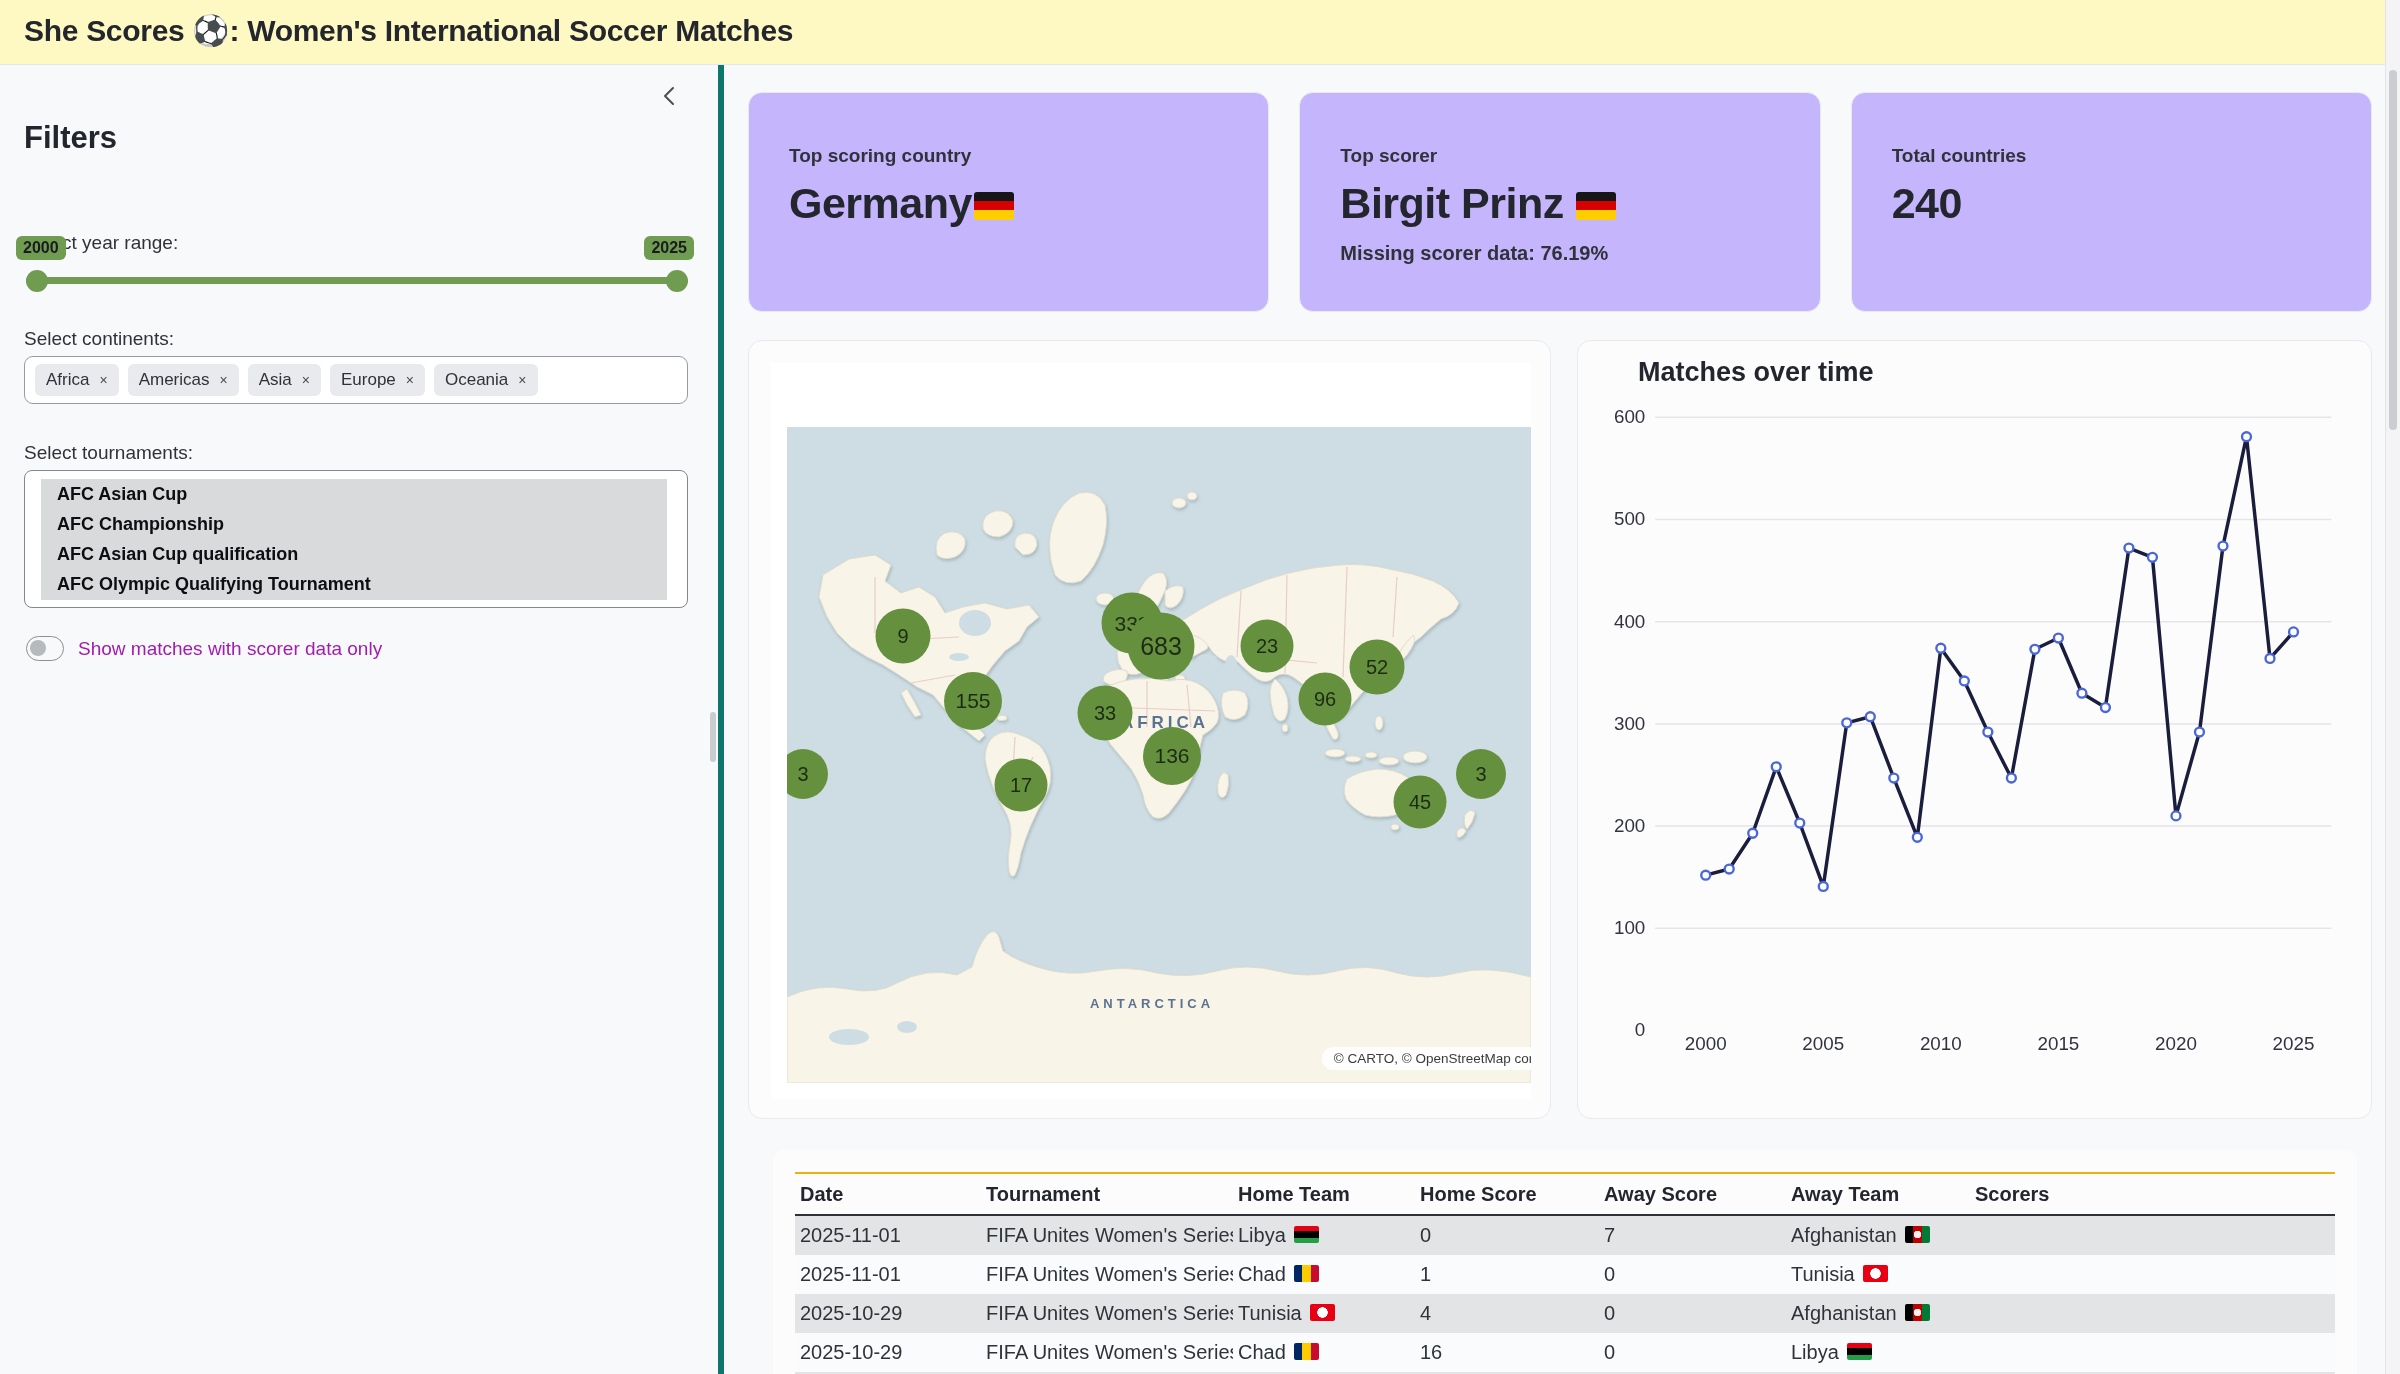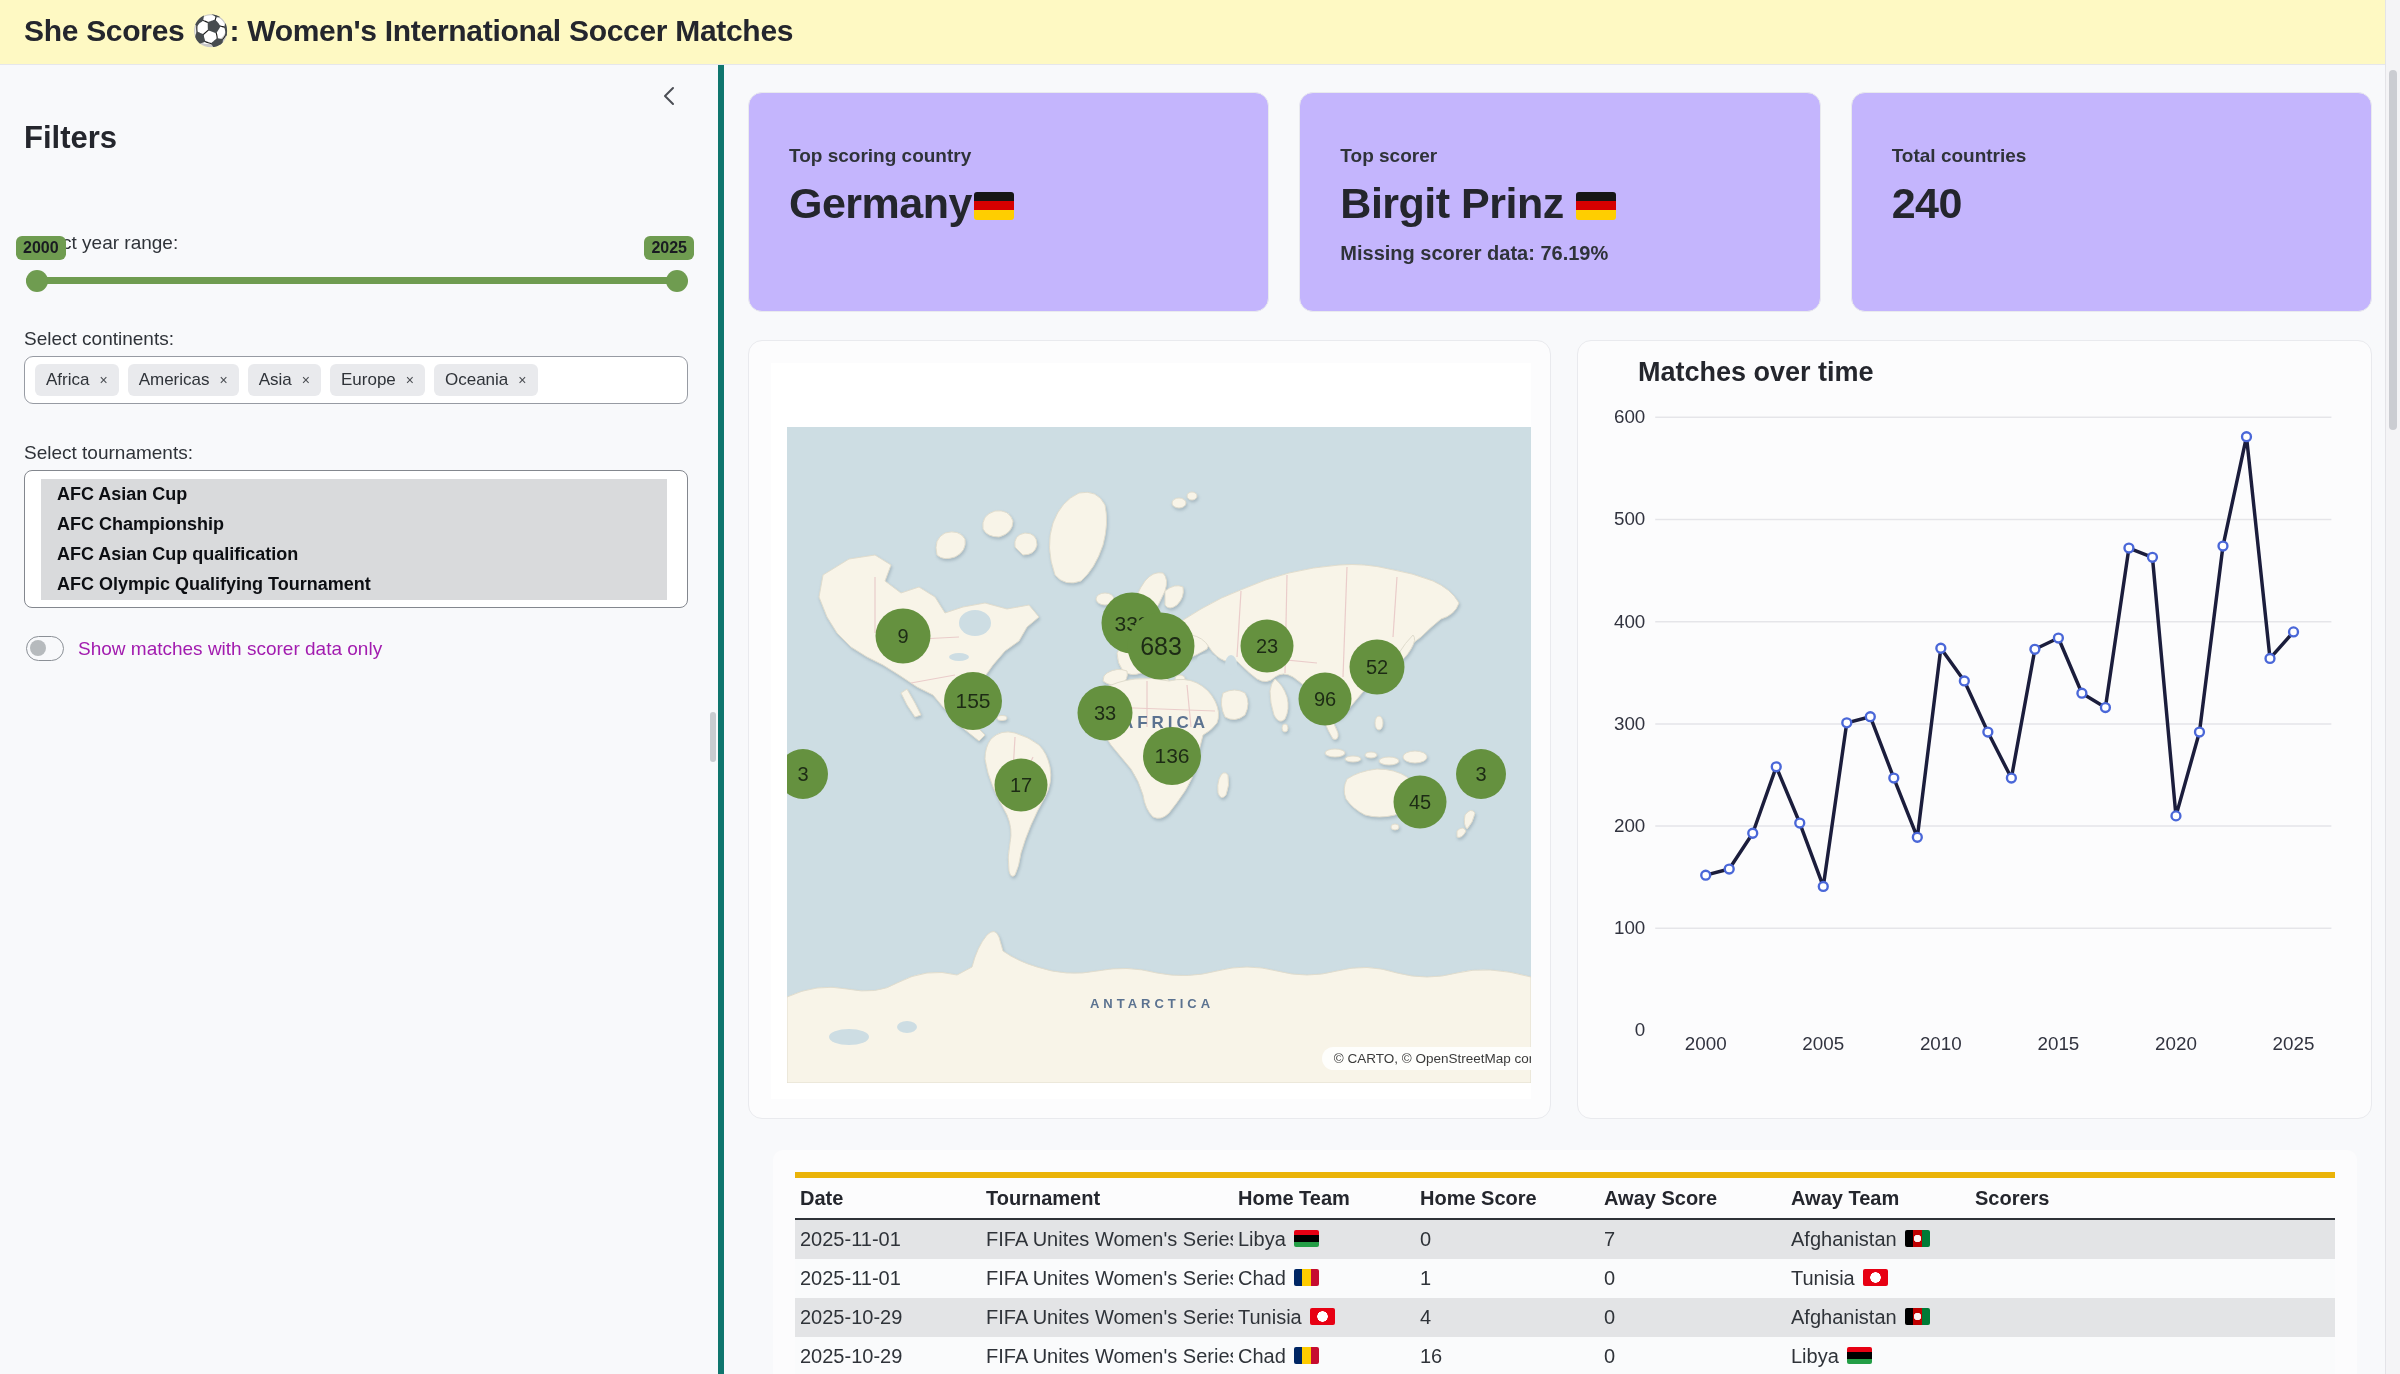--- a/index.html
+++ b/index.html
@@ -85,21 +85,21 @@
 
   
   .chart-card{flex:1;background:#fcfcfd;border:1px solid #e9eaee;border-radius:14px;
               position:relative;box-sizing:border-box;overflow:hidden}
   .chart-title{position:absolute;left:60px;top:16px;font-size:27px;font-weight:800;color:#24262d}
   .chart-svg{position:absolute;inset:0}
 
   
   .table-panel{margin:31px 15px 0 25px;background:#fcfcfd;border-radius:10px;padding:22px}
   table.matches{border-collapse:collapse;width:1540px;table-layout:fixed}
-  .matches thead tr{border-top:6px solid #eab308;border-bottom:2px solid #2e3238}
+  .matches thead tr{border-top:2px solid #eab308;border-bottom:2px solid #2e3238}
   .matches th{text-align:left;font-size:20px;font-weight:700;color:#24262d;height:40px;
               padding:0 0 0 5px}
   .matches td{font-size:20px;color:#2f3339;height:39px;padding:0 0 0 5px;white-space:nowrap;
               overflow:hidden}
   .matches tbody tr:nth-child(odd){background:#e3e4e6}
   .matches tbody tr:nth-child(even){background:#fafbfc}
   .matches col:nth-child(1){width:186px}.matches col:nth-child(2){width:252px}
   .matches col:nth-child(3){width:182px}.matches col:nth-child(4){width:184px}
   .matches col:nth-child(5){width:187px}.matches col:nth-child(6){width:184px}
   .matches col:nth-child(7){width:365px}

